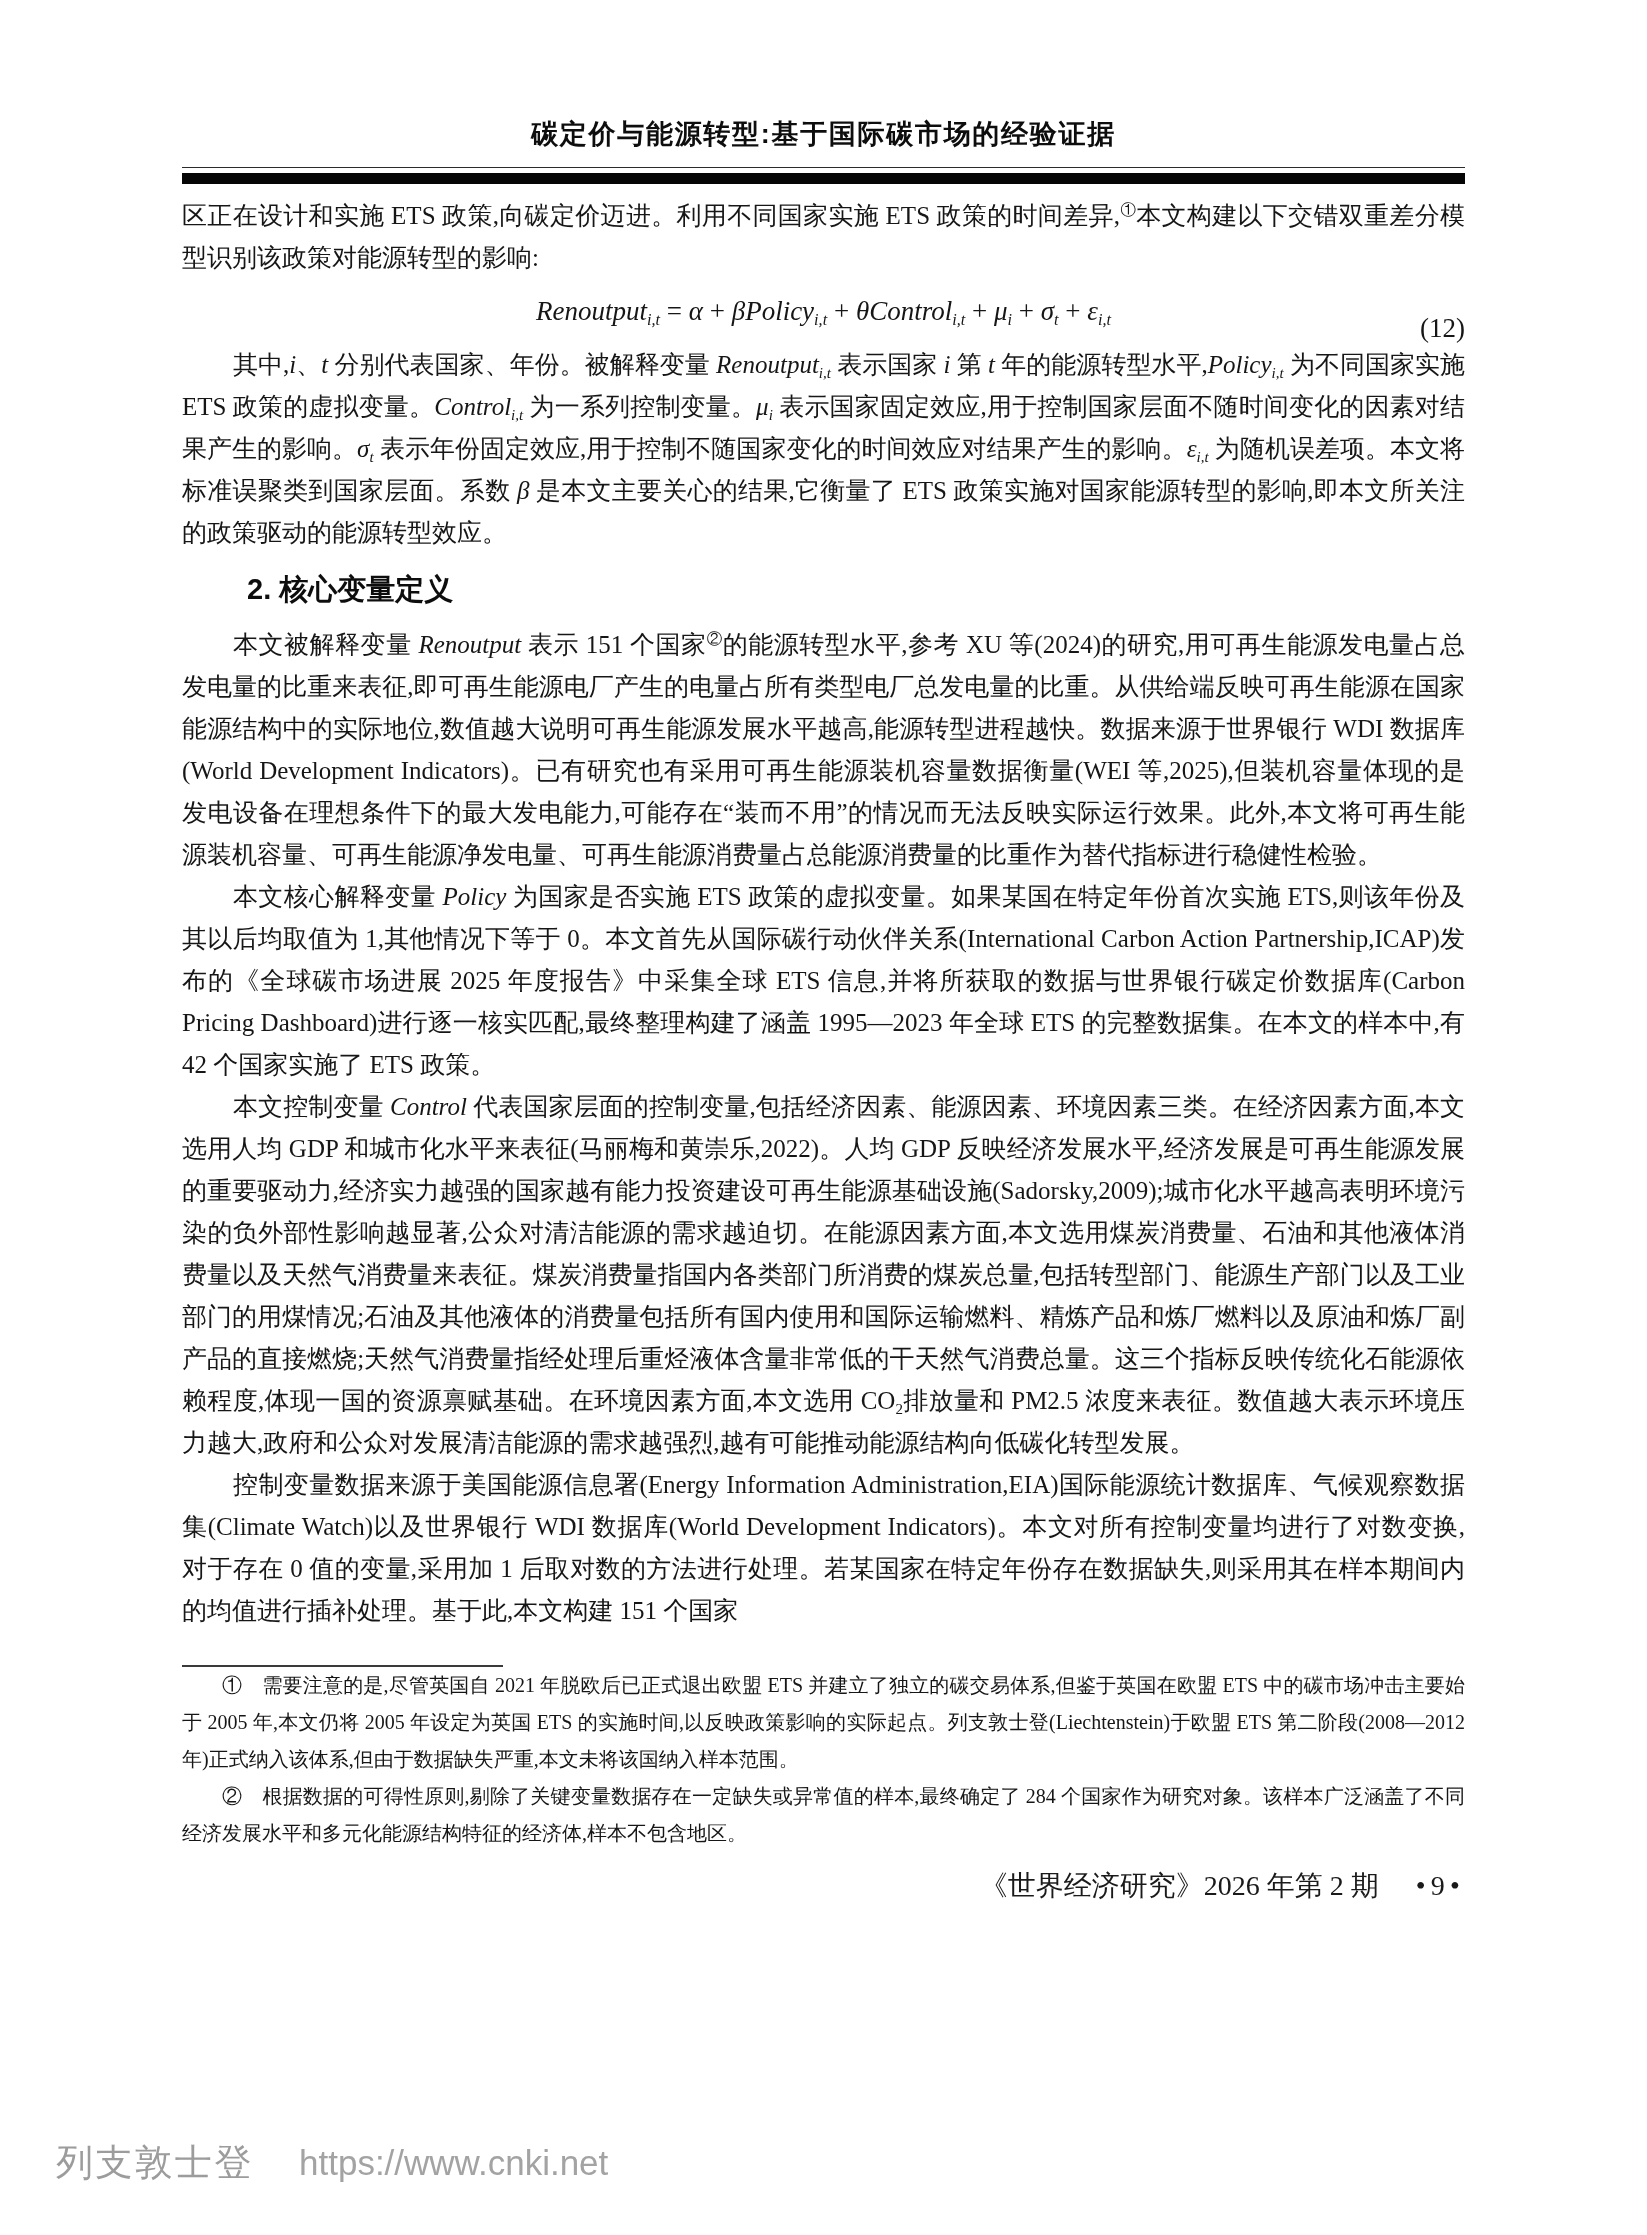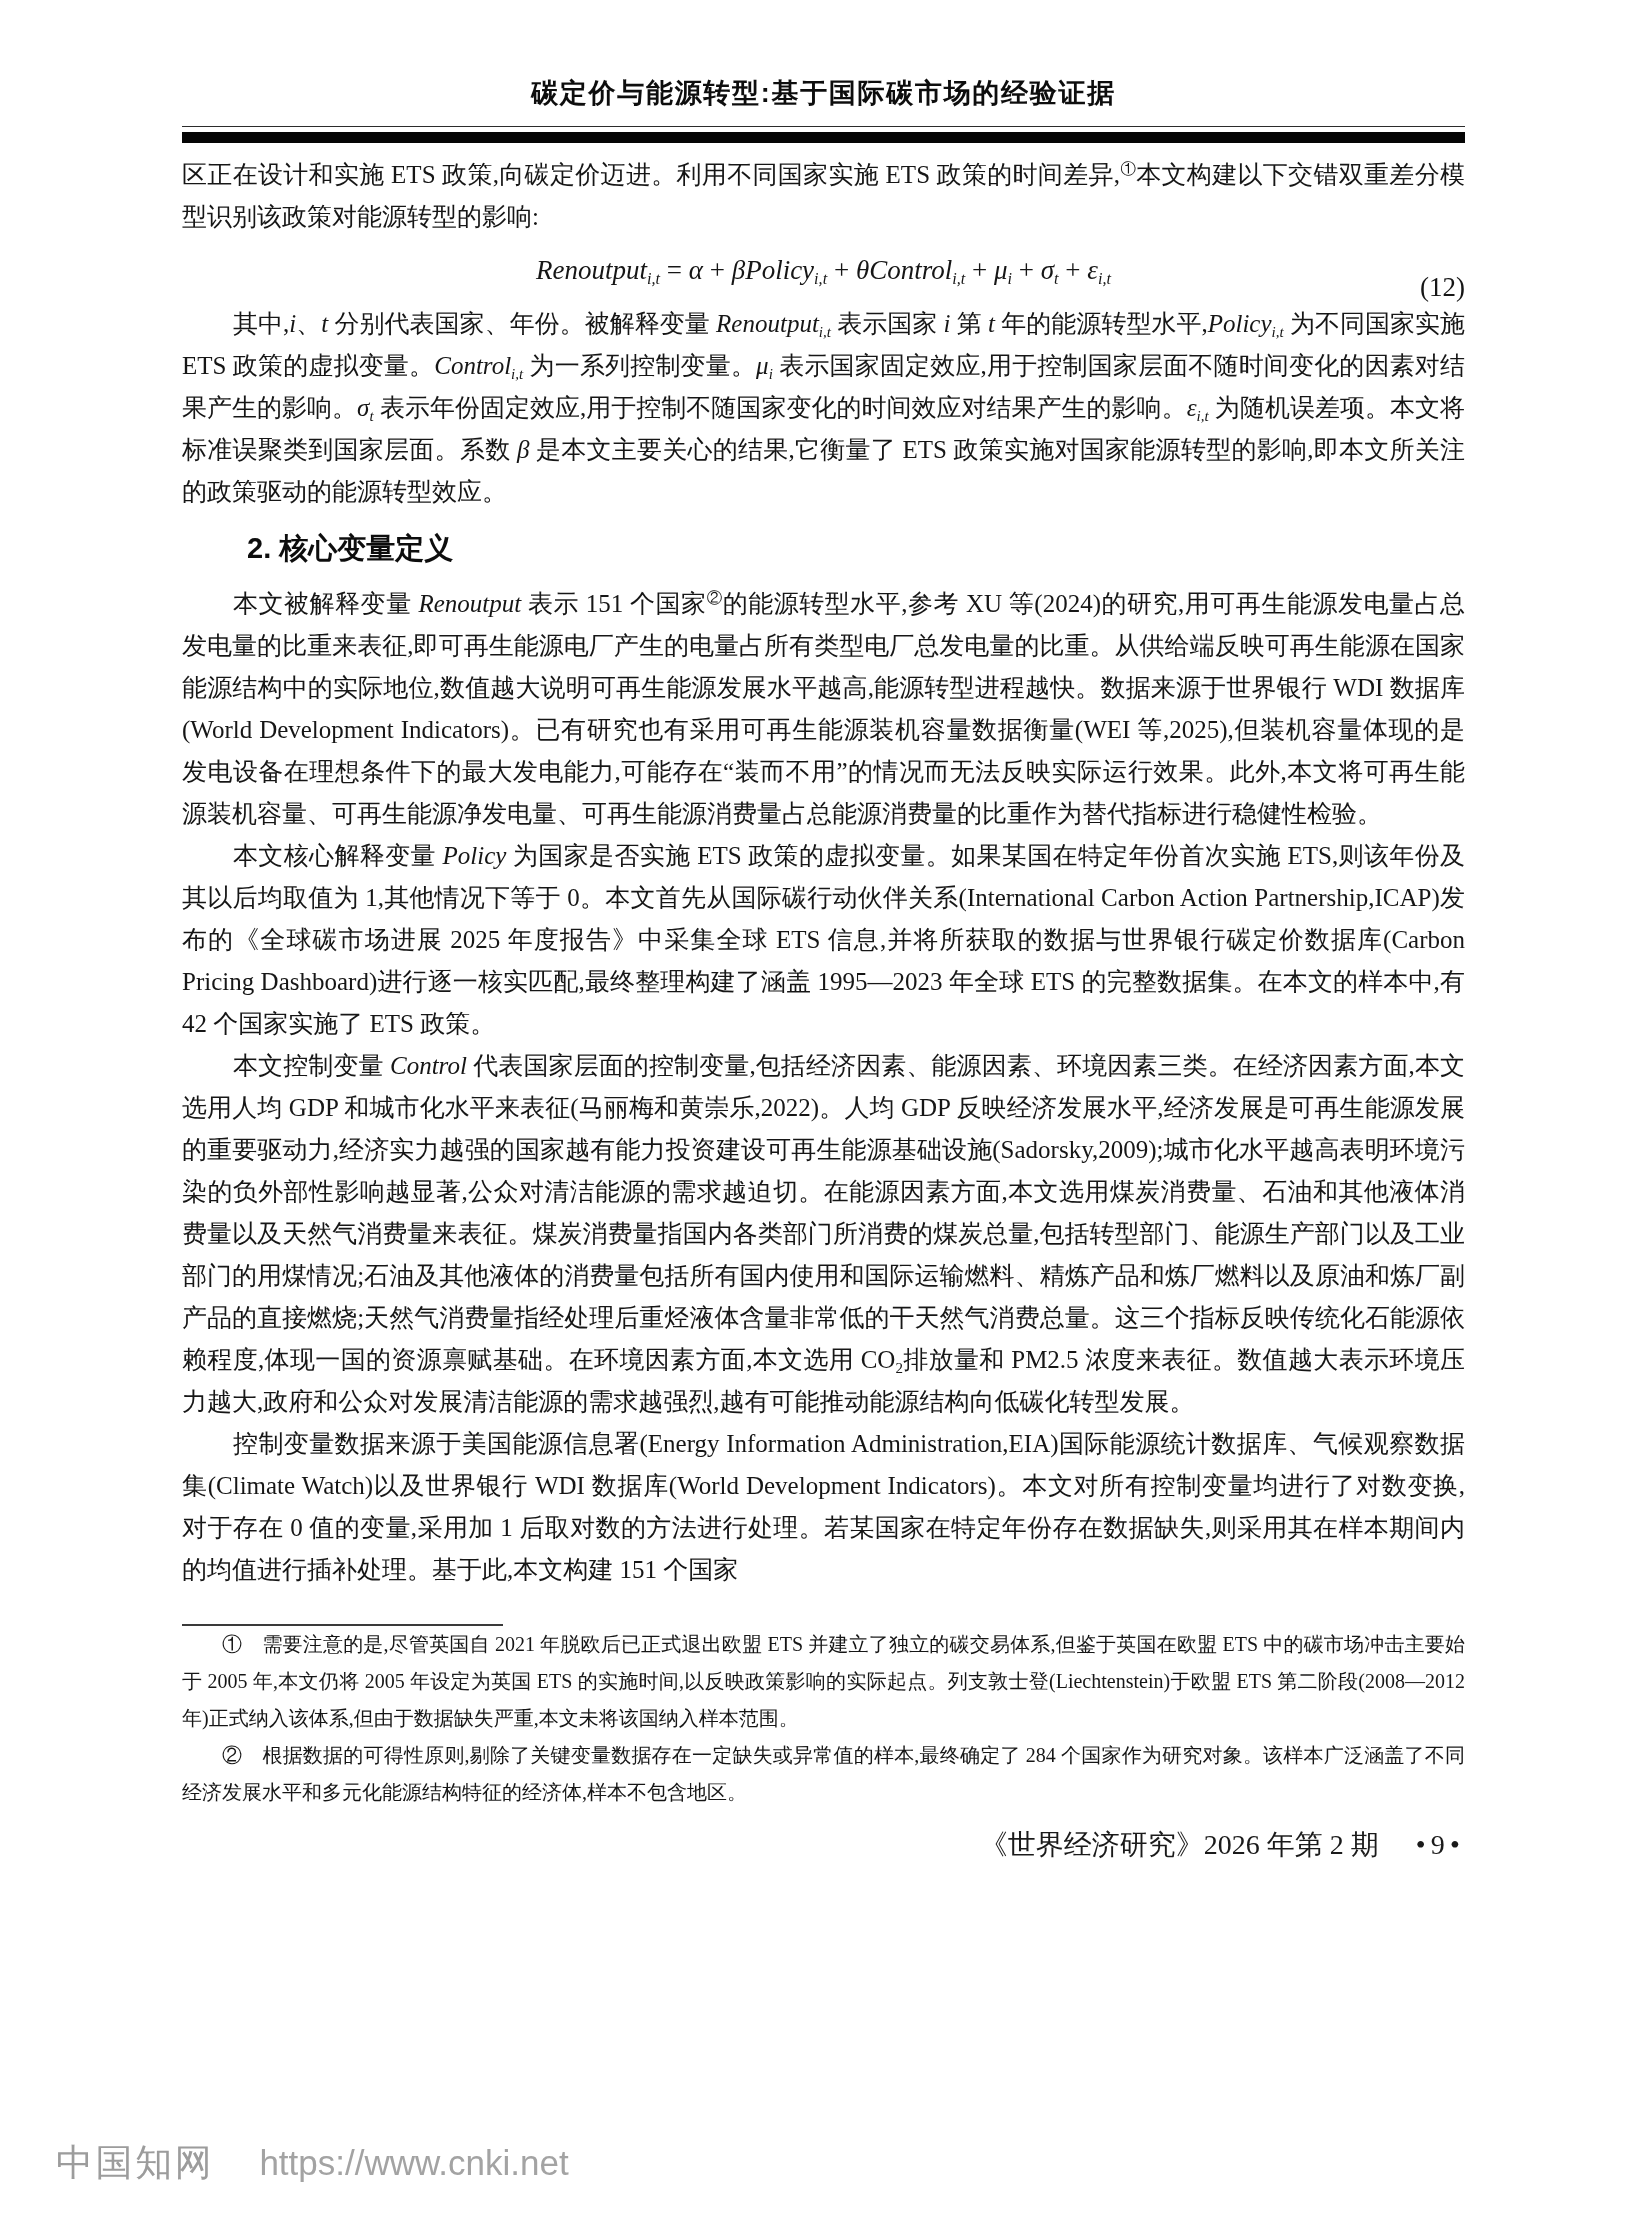--- a/index.html
+++ b/index.html
@@ -8,21 +8,21 @@
     width:1647px;height:2236px;
     background:#ffffff;
     font-family:"Liberation Serif","DejaVu Serif",serif;
     color:#161616;
     overflow:hidden;
     margin:0 auto;
   }
   .content{padding:0 182px;}
   
   .running-title{
-    padding-top:75px;
+    padding-top:116px;
     text-align:center;
     font-family:"Liberation Sans","DejaVu Sans",sans-serif;
     font-weight:bold;
     font-size:27px;
     letter-spacing:1.7px;
     color:#0d0d0d;
   }
   .rule-thin{margin-top:15px;height:0;border-top:1.7px solid #2b2b2b;}
   .rule-thick{margin-top:5.2px;height:10.5px;background:#050505;}
   
@@ -108,17 +108,17 @@
       <p class="footnote">②　根据数据的可得性原则,剔除了关键变量数据存在一定缺失或异常值的样本,最终确定了 284 个国家作为研究对象。该样本广泛涵盖了不同经济发展水平和多元化能源结构特征的经济体,样本不包含地区。</p>
     </section>
 
     <div class="page-footer">
       <span>《世界经济研究》2026 年第 2 期</span><span class="pageno">•9•</span>
     </div>
 
   </div>
 
   <div class="watermark">
-    <span class="wm-site">中国知网</span>
+    <span class="wm-site">列支敦士登</span>
     <span class="wm-url">https://www.cnki.net</span>
   </div>
 </div>
 
 
 </body></html>

